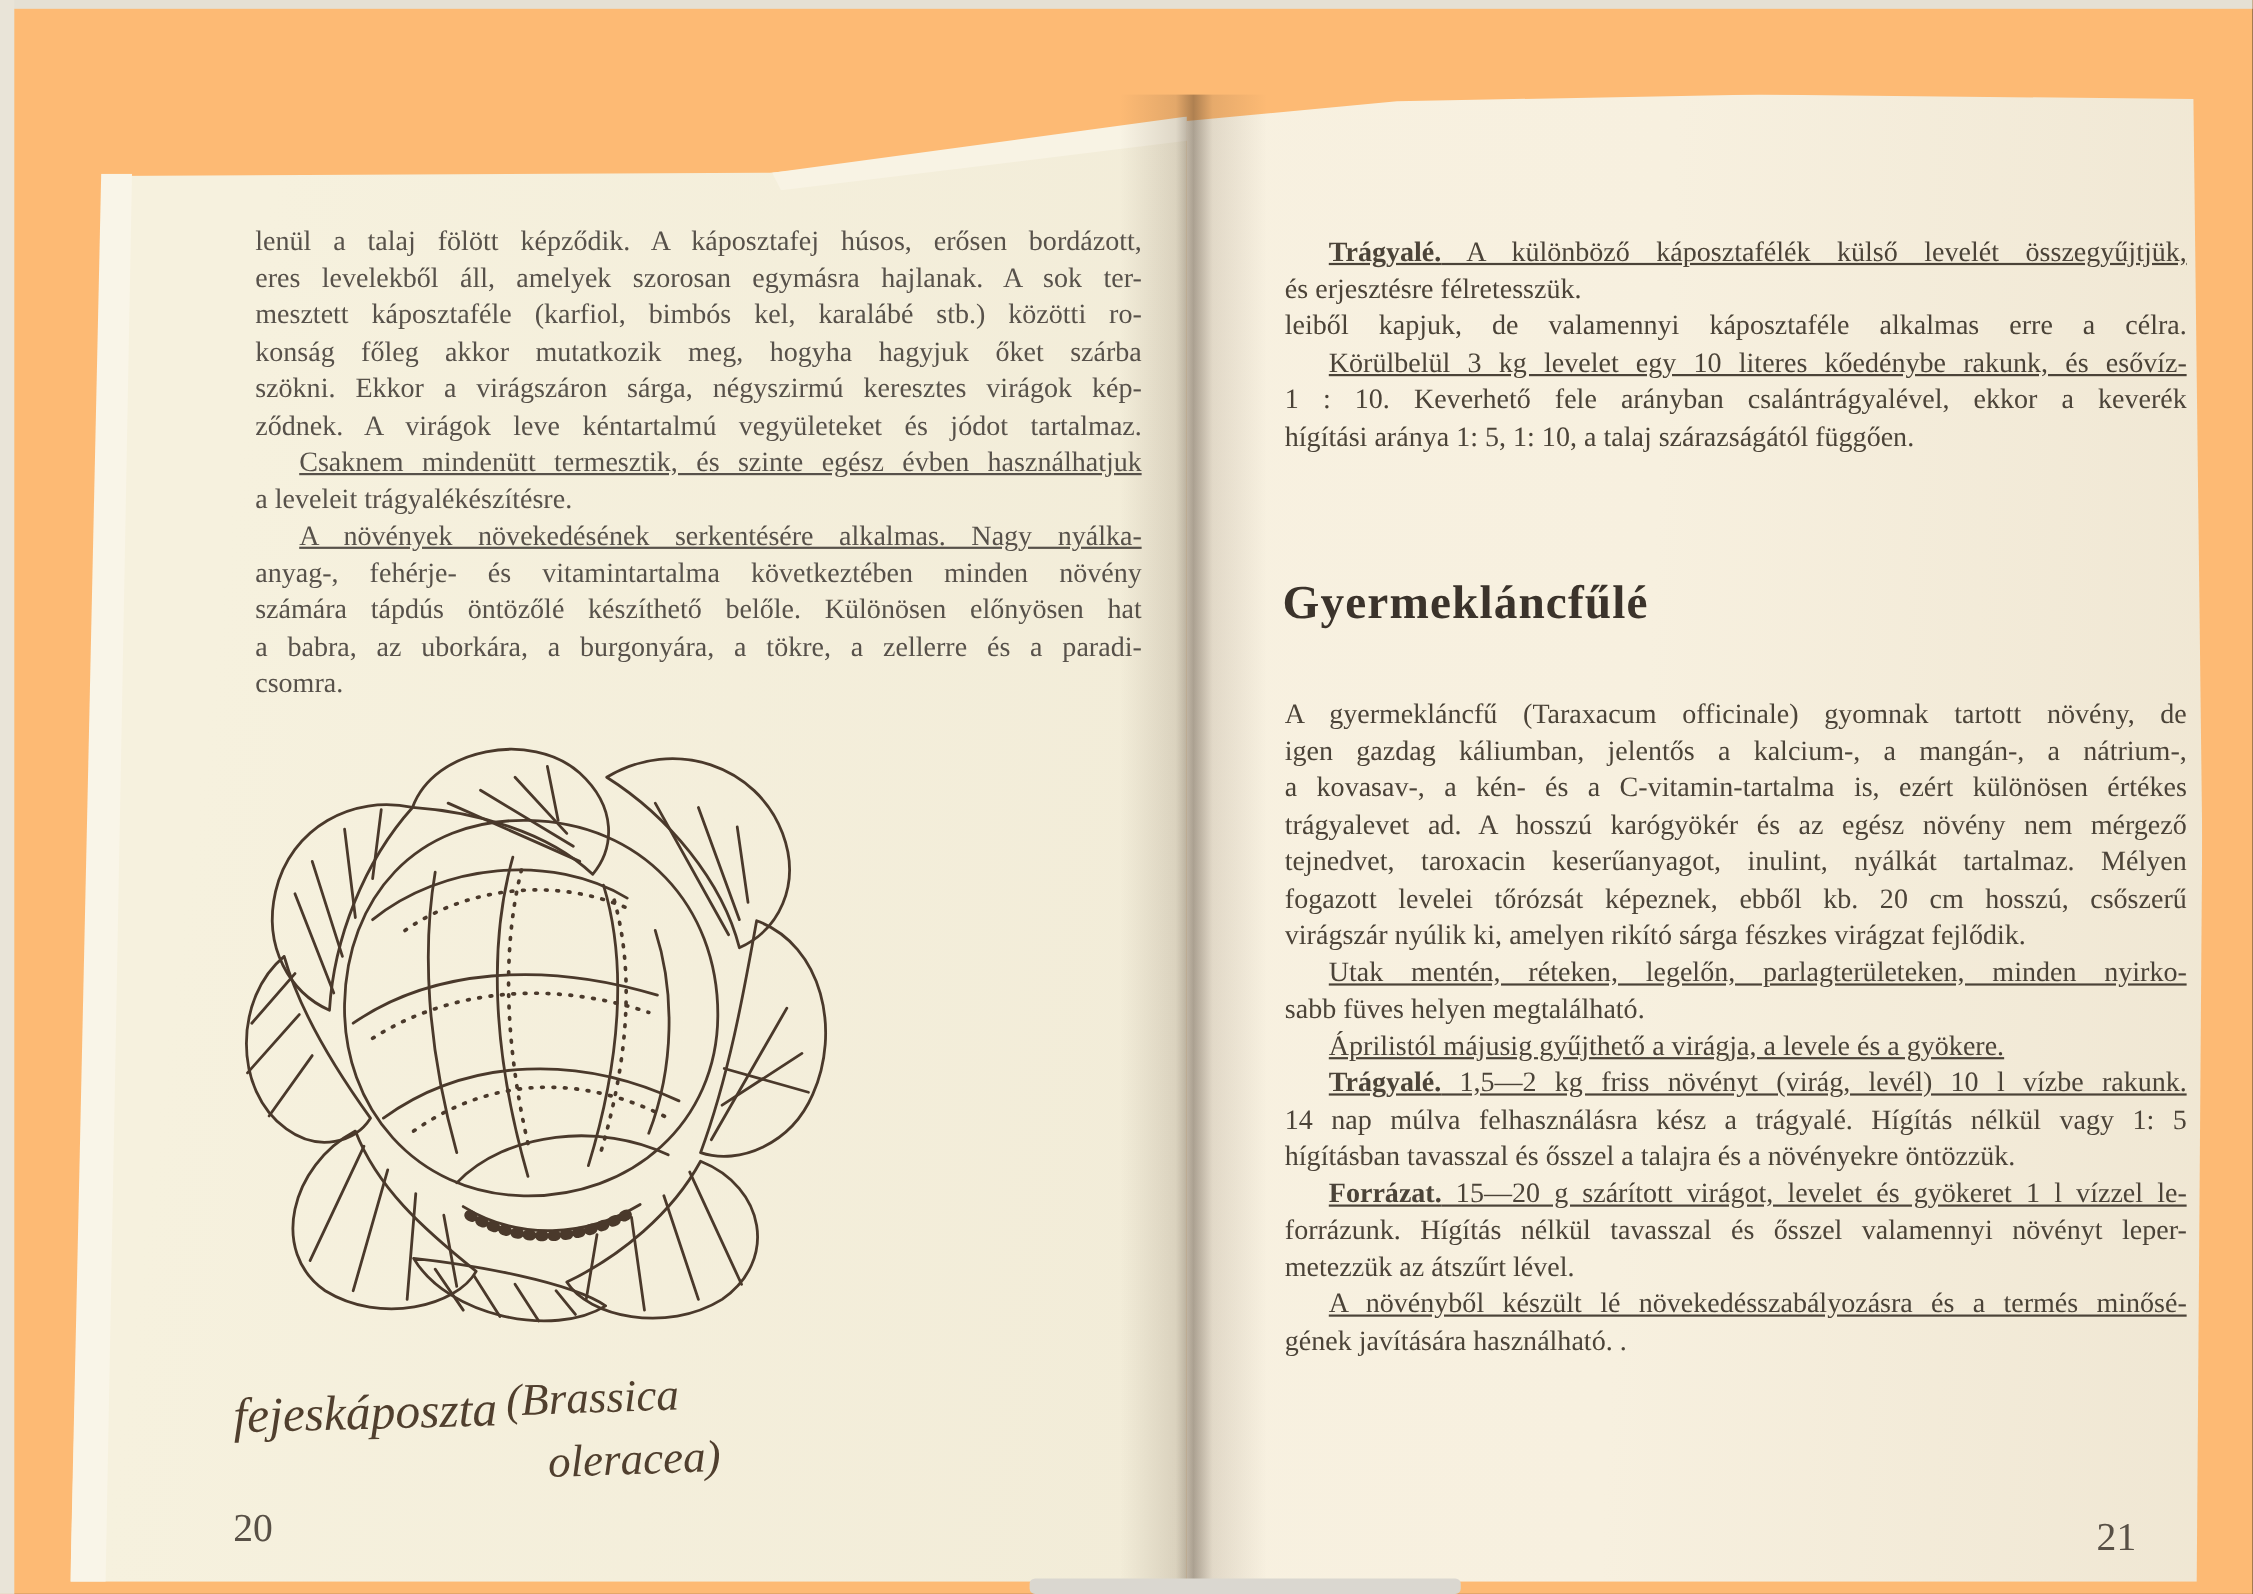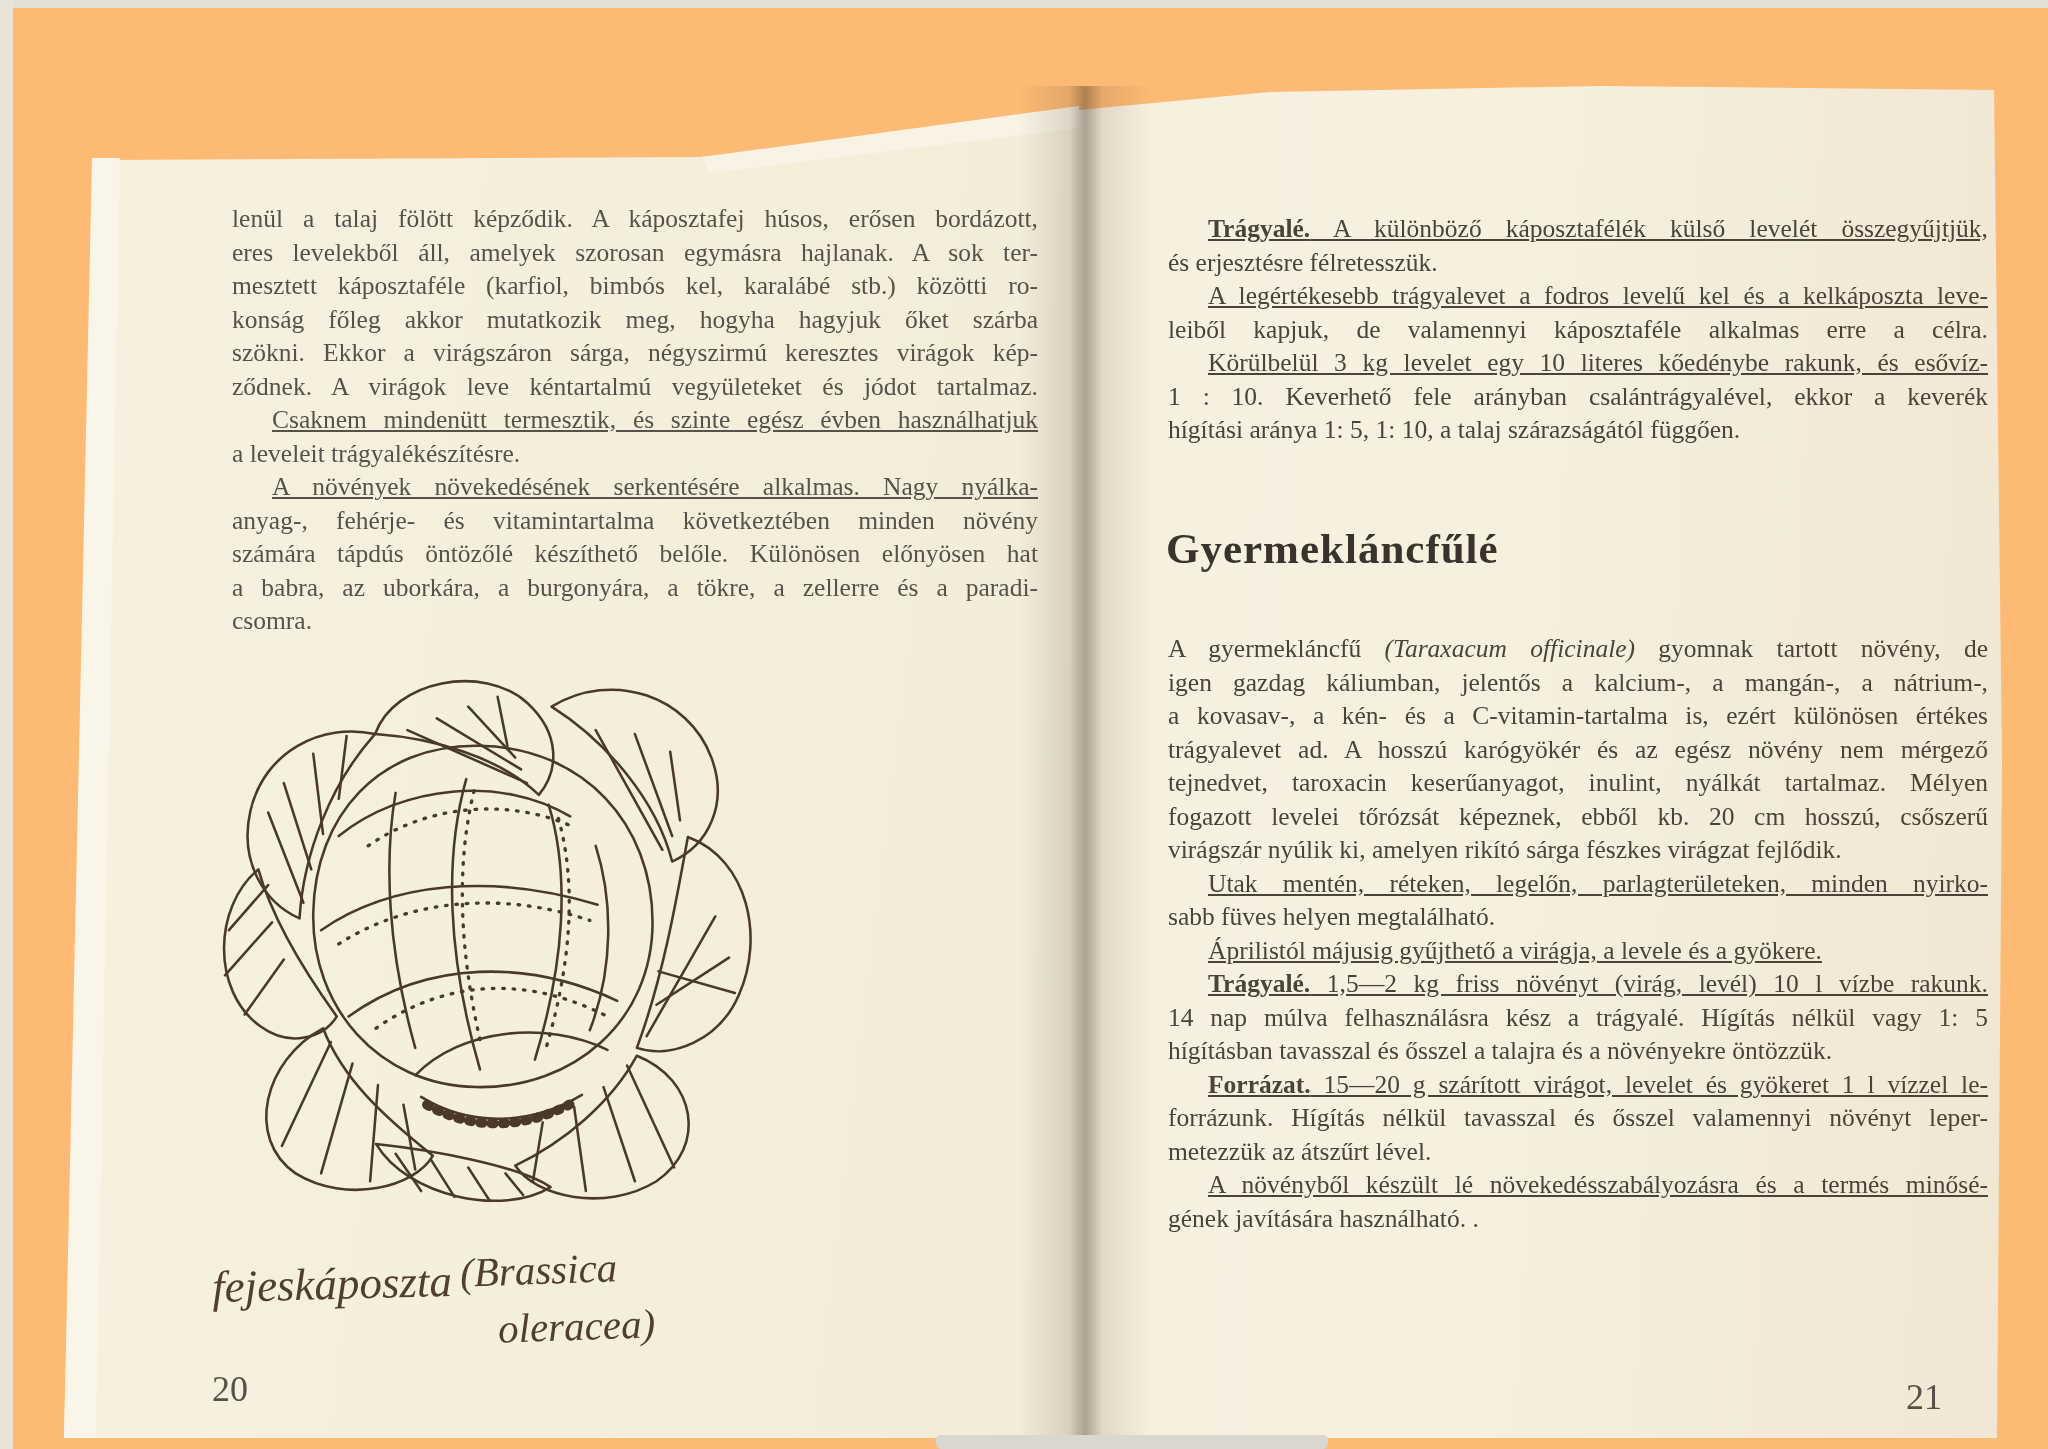--- a/index.html
+++ b/index.html
@@ -20,21 +20,21 @@
   .right-page{background:linear-gradient(93deg,#e9d7c4 0%,#f3e7d5 7%,#f8f1e1 30%,#f7f0df 72%,#efe6d2 100%);
     clip-path:polygon(1079px 110px,1270px 92px,1600px 86px,1994px 90px,2002px 760px,1997px 1438px,1079px 1438px);}
   .gutter{position:absolute;left:1018px;top:86px;width:134px;height:1352px;
     background:linear-gradient(to right,rgba(92,72,52,0) 0%,rgba(92,72,52,.16) 38%,rgba(58,42,28,.40) 50%,rgba(92,72,52,.14) 63%,rgba(92,72,52,0) 100%);}
   
   .textblock{position:absolute;font-size:25.5px;line-height:33.5px;color:#564f46;}
   .line{height:33.5px;overflow:hidden;text-align:left;}
   .line.just{text-align:justify;text-align-last:justify;}
   .line.ind{text-indent:40px;text-decoration:underline;}
   .line .b{font-weight:bold;}
-  .line .i{font-style:italic;}
+  .line .i{}
   #left-text{left:232px;top:202px;width:806px;color:#57514a;}
   #right-intro{left:1168px;top:212px;width:820px;color:#4b4338;}
   #right-body{left:1168px;top:632px;width:820px;color:#4b4338;}
   #section-heading{position:absolute;left:1166px;top:524px;font-size:43px;font-weight:bold;
     color:#3b332b;letter-spacing:1px;}
   .pagenum{position:absolute;font-size:36px;color:#585046;}
   #pn-left{left:212px;top:1368px;}
   #pn-right{left:1906px;top:1376px;}
   
   #illustration{position:absolute;left:166px;top:636px;width:624px;height:608px;}
@@ -142,21 +142,20 @@
     </svg>
   </div>
 
   <div id="cap-name" class="caption">fejeskáposzta</div>
   <div id="cap-lat1" class="caption">(Brassica</div>
   <div id="cap-lat2" class="caption">oleracea)</div>
 
   <div id="right-intro" class="textblock">
       <div class="line ind just"><span class="b">Trágyalé.</span><span> A különböző káposztafélék külső levelét összegyűjtjük,</span></div>
       <div class="line"><span>és erjesztésre félretesszük.</span></div>
-      <div class="line ind just"><span>A legértékesebb trágyalevet a fodros levelű kel és a kelkáposzta leve-</span></div>
       <div class="line just"><span>leiből kapjuk, de valamennyi káposztaféle alkalmas erre a célra.</span></div>
       <div class="line ind just"><span>Körülbelül 3 kg levelet egy 10 literes kőedénybe rakunk, és esővíz-</span></div>
       <div class="line just"><span>1 : 10. Keverhető fele arányban csalántrágyalével, ekkor a keverék</span></div>
       <div class="line"><span>hígítási aránya 1: 5, 1: 10, a talaj szárazságától függően.</span></div>
     </div>
   <div id="section-heading">Gyermekláncfűlé</div>
   <div id="right-body" class="textblock">
       <div class="line just"><span>A gyermekláncfű </span><span class="i">(Taraxacum officinale)</span><span> gyomnak tartott növény, de</span></div>
       <div class="line just"><span>igen gazdag káliumban, jelentős a kalcium-, a mangán-, a nátrium-,</span></div>
       <div class="line just"><span>a kovasav-, a kén- és a C-vitamin-tartalma is, ezért különösen értékes</span></div>

